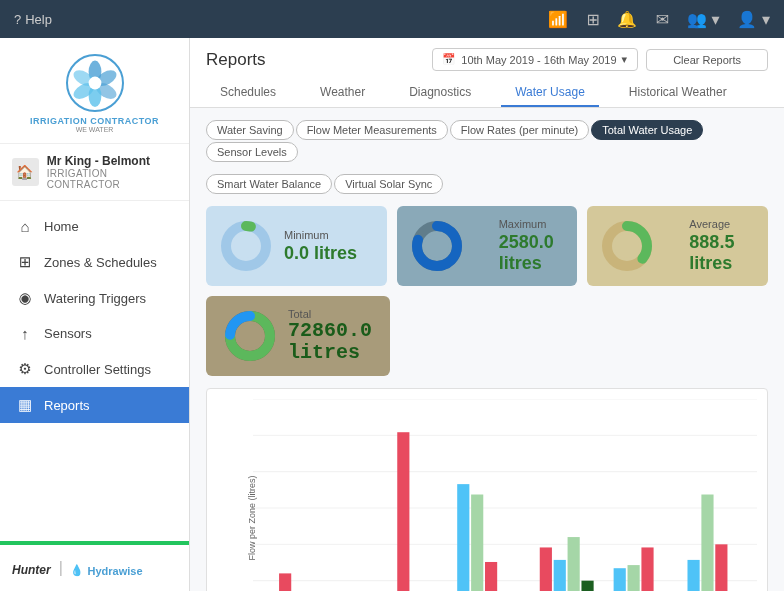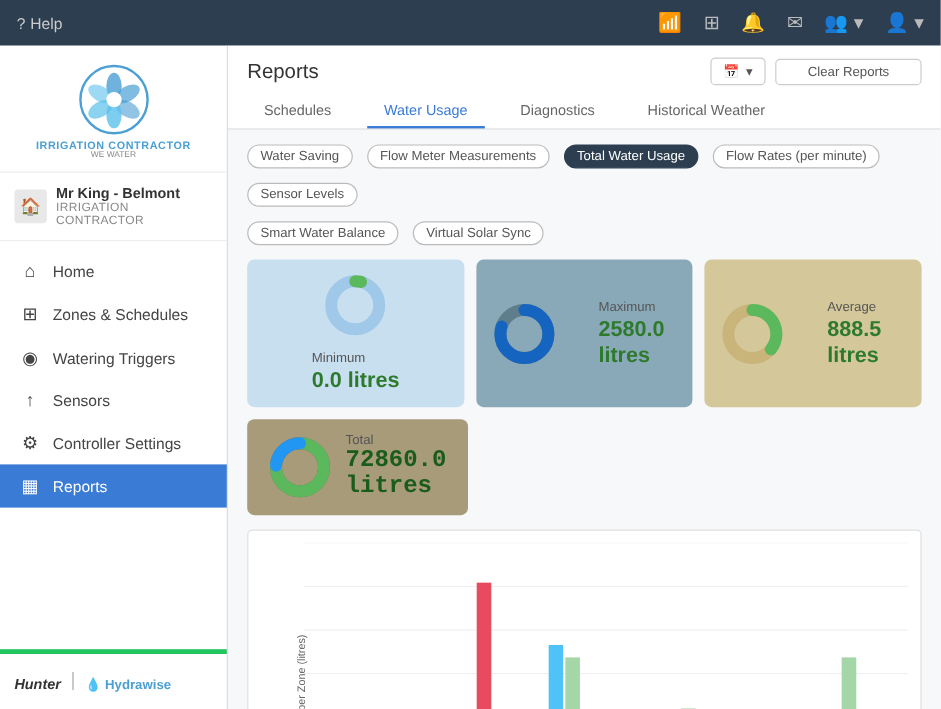--- a/index.html
+++ b/index.html
@@ -141,40 +141,40 @@
     .tab {
       padding: 6px 14px; cursor: pointer; color: #666; font-size: 12px;
       border-bottom: 2px solid transparent;
     }
     .tab.active { color: #3a7bd5; border-bottom: 2px solid #3a7bd5; }
 
     .content-body { flex: 1; overflow-y: auto; padding: 12px 16px; }
 
     
     .filter-chips {
-      display: flex; flex-wrap: wrap; gap: 12px; margin-bottom: 12px;
+      display: flex; flex-wrap: wrap; gap: 2px; margin-bottom: 12px;
     }
     .chip {
       border: 1px solid #bbb; border-radius: 14px;
       padding: 3px 10px; font-size: 11px; color: #555; cursor: pointer;
       background: #fff;
     }
     .chip.active {
       background: #2c3e50; color: #fff; border-color: #2c3e50;
     }
 
     
     .stat-cards {
       display: flex; gap: 10px; margin-bottom: 10px;
     }
     .stat-card {
       flex: 1; border-radius: 6px; padding: 12px 14px;
       display: flex; align-items: center; gap: 12px;
     }
-    .stat-card.min { background: #c8dff0; flex-direction: column; }
+    .stat-card.min { background: #c8dff0; }
     .stat-card.max { background: #8aa9b8; gap: 36px; }
     .stat-card.avg { background: #d4c89a; gap: 36px; }
 
     .donut-wrap { position: relative; width: 52px; height: 52px; flex-shrink: 0; }
     .donut-wrap svg { width: 52px; height: 52px; }
 
     .stat-info { }
     .stat-label { font-size: 11px; color: #555; margin-bottom: 2px; }
     .stat-value { font-size: 18px; font-weight: bold; color: #2d7a2d; }
 
@@ -286,40 +286,42 @@
     </div>
   </div>
 
   <div class="content">
     <div class="content-header">
       <div class="content-title-row">
         <span class="content-title">Reports</span>
         <div class="header-right">
           <button class="date-picker-btn">
             <span>📅</span>
+            <span>10th May 2019 - 16th May 2019</span>
             <span>▾</span>
           </button>
           <button class="clear-reports-btn">Clear Reports</button>
         </div>
       </div>
       <div class="tabs-row">
         <div class="tab">Schedules</div>
+        <div class="tab">Weather</div>
+        <div class="tab">Diagnostics</div>
         <div class="tab active">Water Usage</div>
-        <div class="tab">Diagnostics</div>
         <div class="tab">Historical Weather</div>
       </div>
     </div>
 
     <div class="content-body">
       
       <div class="filter-chips">
         <div class="chip">Water Saving</div>
         <div class="chip">Flow Meter Measurements</div>
+        <div class="chip">Flow Rates (per minute)</div>
         <div class="chip active">Total Water Usage</div>
-        <div class="chip">Flow Rates (per minute)</div>
         <div class="chip">Sensor Levels</div>
       </div>
       <div class="filter-chips">
         <div class="chip">Smart Water Balance</div>
         <div class="chip">Virtual Solar Sync</div>
       </div>
 
       
       <div class="stat-cards">
 

